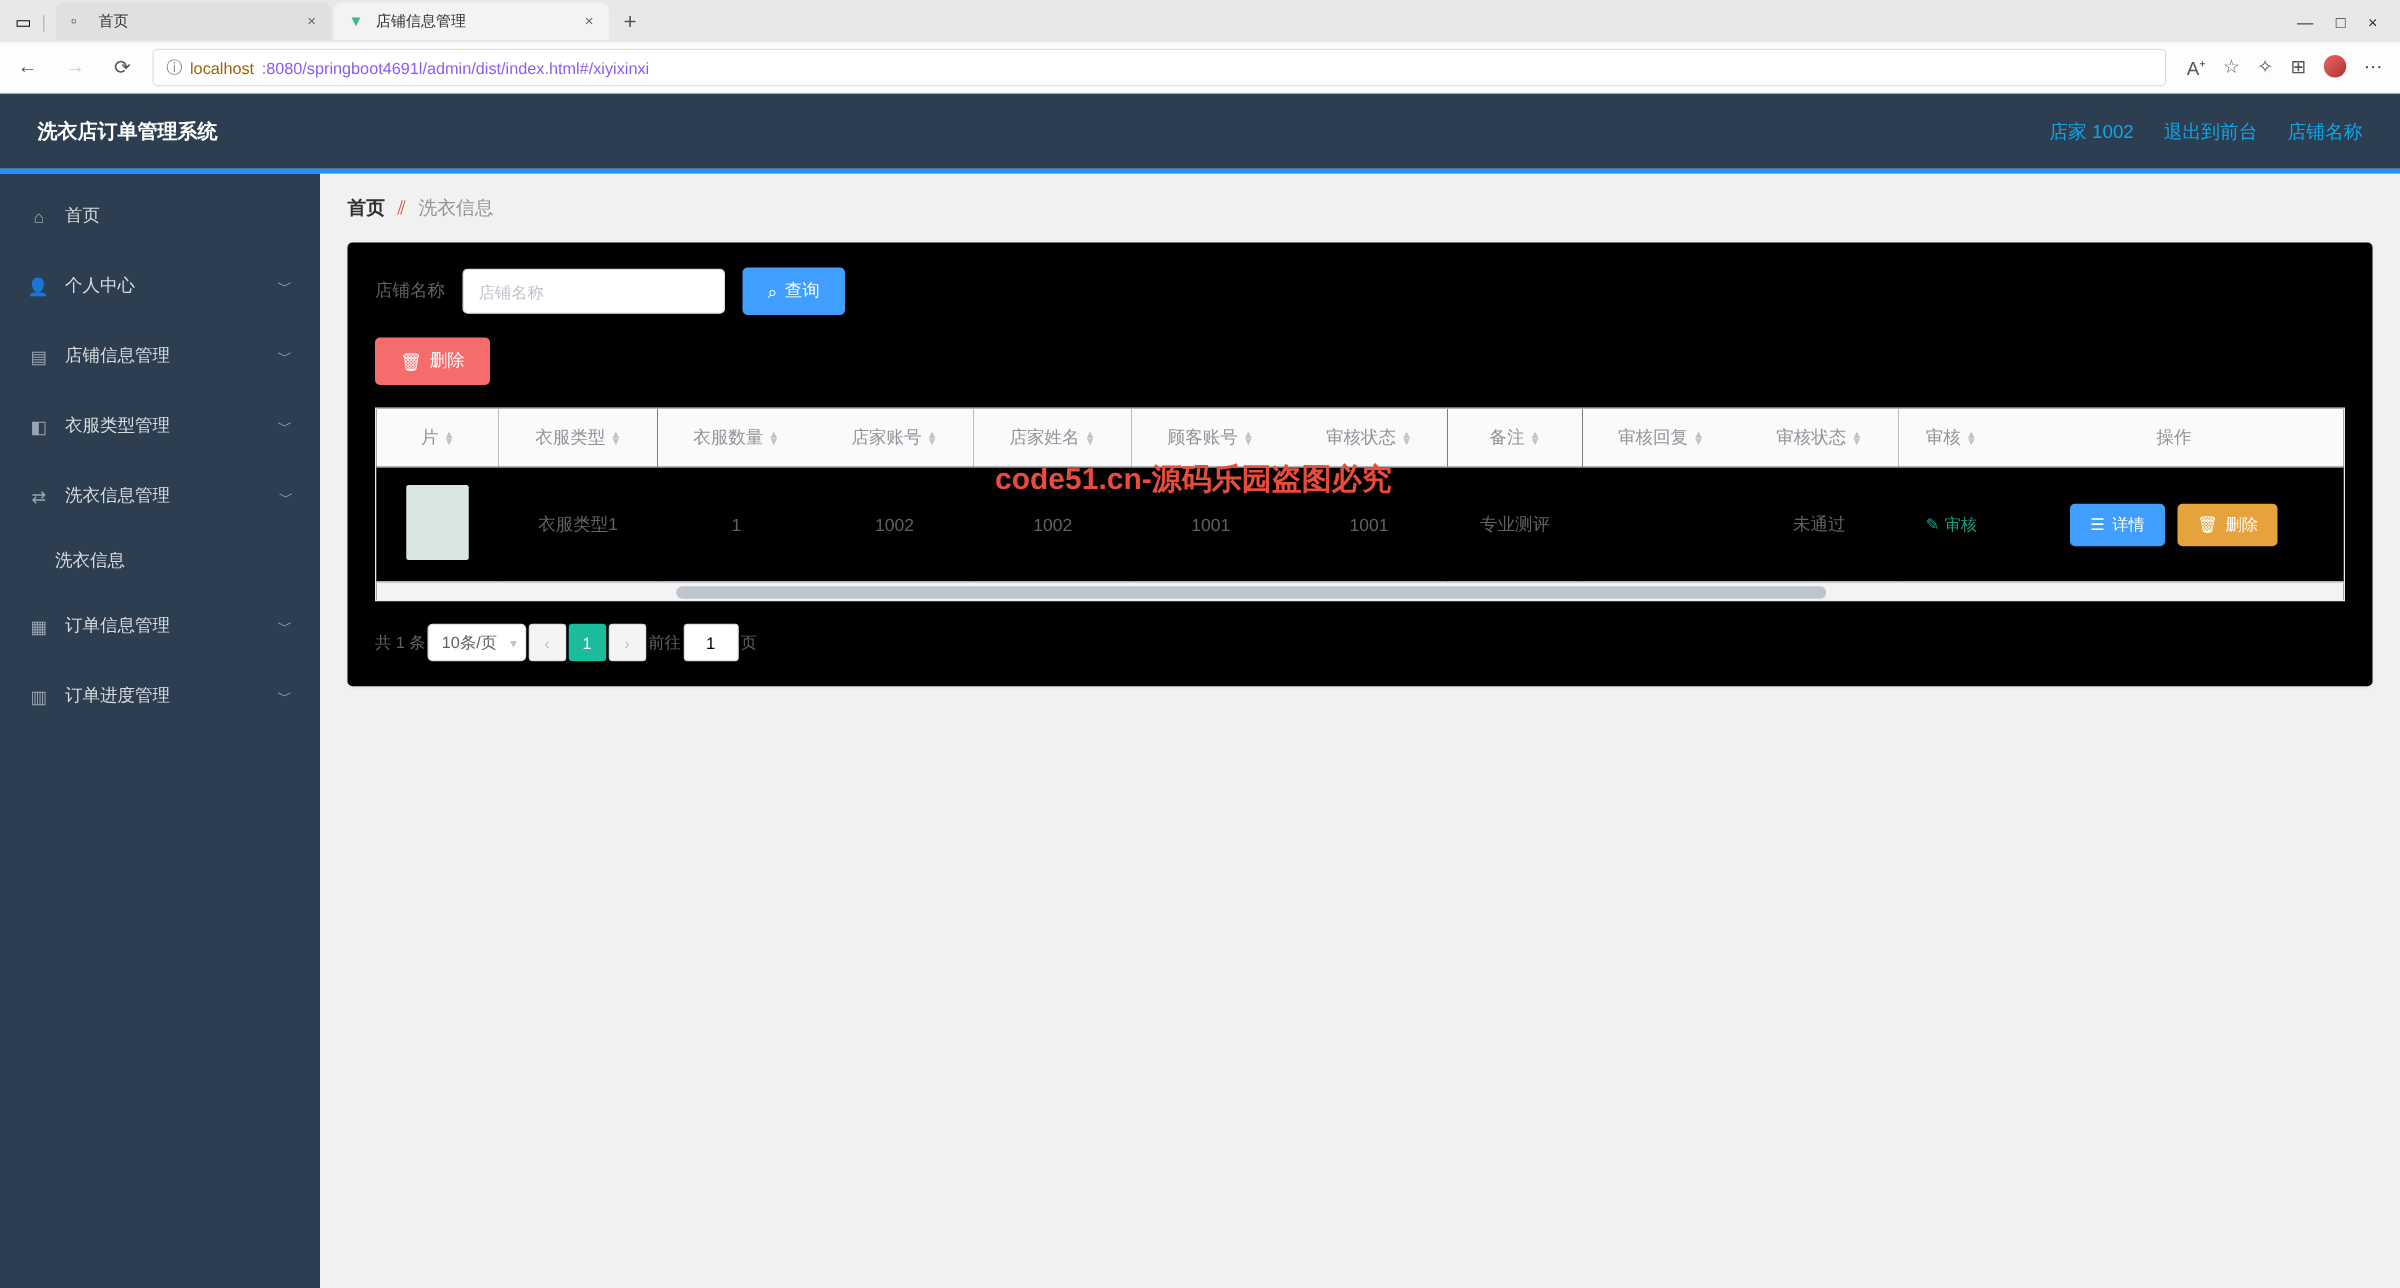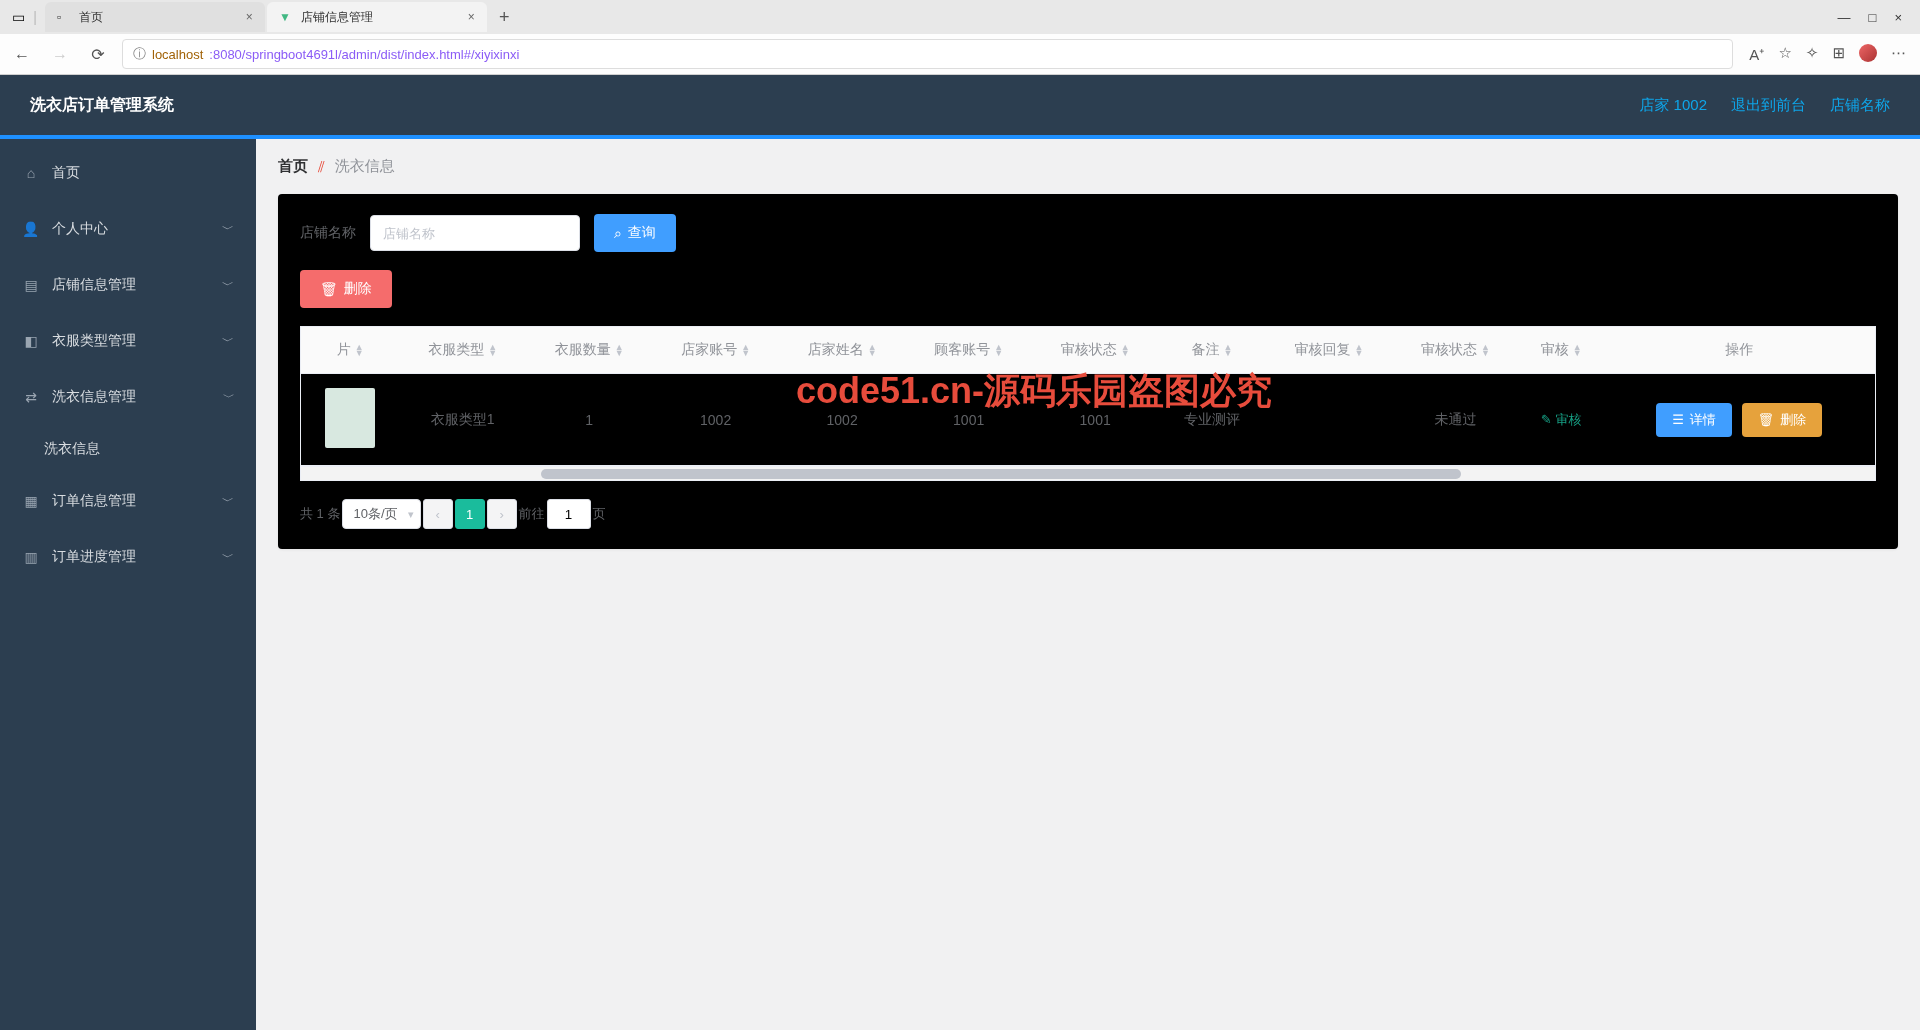--- a/index.html
+++ b/index.html
@@ -71,21 +71,21 @@
 .hscroll { height: 14px; background: #f3f3f3; position: relative; border-top: 1px solid #ebeef5; }
 .hscroll .thumb-h { position: absolute; left: 240px; top: 2px; height: 10px; width: 920px; background: #c0c4cc; border-radius: 5px; }
 
 .pagination { display: flex; align-items: center; gap: 2px; margin-top: 18px; color: #606266; font-size: 13px; }
 .page-select { border: 1px solid #dcdfe6; border-radius: 4px; height: 30px; padding: 0 22px 0 10px; background: #fff; color: #606266; position: relative; display: inline-flex; align-items: center; }
 .page-select::after { content: "▾"; position: absolute; right: 6px; color: #c0c4cc; font-size: 11px; }
 .page-btn { width: 30px; height: 30px; display: inline-flex; align-items: center; justify-content: center; border: 1px solid #dcdfe6; border-radius: 3px; background: #fff; color: #c0c4cc; cursor: pointer; }
 .page-btn.active { background: #1abc9c; color: #fff; border-color: #1abc9c; }
 .page-btn.disabled { background: #f4f4f5; }
 .page-input { width: 44px; height: 30px; border: 1px solid #dcdfe6; border-radius: 3px; text-align: center; }
-.watermark-red { position: absolute; pointer-events: none; color: #e74c3c; font-size: 36px; font-weight: bold; left: 540px; top: 228px; z-index: 5; }
+.watermark-red { position: absolute; pointer-events: none; color: #e74c3c; font-size: 24px; font-weight: bold; left: 540px; top: 228px; z-index: 5; }
 </style>
 </head>
 <body>
 
 <div class="browser-chrome">
   <div class="tab-bar">
     <div class="win-controls-left">
       <span>▭</span>
       <span style="color:#bbb;">|</span>
     </div>

